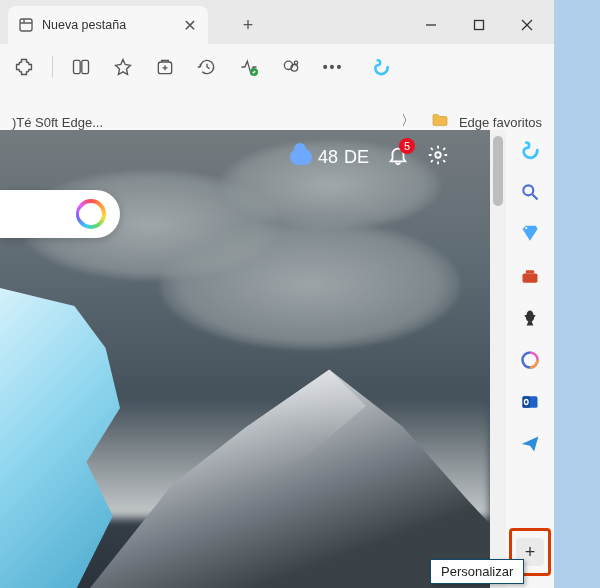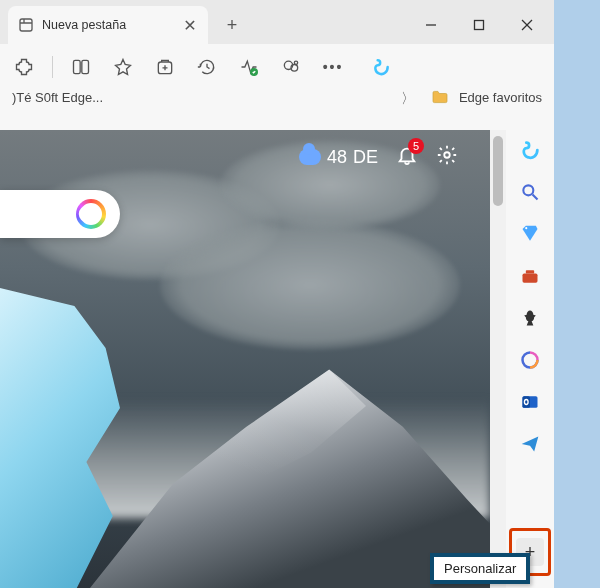--- a/index.html
+++ b/index.html
@@ -1,38 +1,38 @@
 <!DOCTYPE html>
 <html><head>
   <meta charset="utf-8">
   <style>
     * { margin:0; padding:0; box-sizing:border-box; font-family:"Segoe UI",Arial,sans-serif; }
     body { width:600px; height:588px; overflow:hidden; background:#b0cfea; }
     .window { width:554px; height:588px; background:#f7f7f7; border-radius:0 8px 0 0; position:relative; display:flex; flex-direction:column; }
 
     
-    .tabstrip { height:44px; display:flex; align-items:center; padding:6px 4px 0 8px; gap:8px; background:#e9e9e9; }
+    .tabstrip { height:44px; display:flex; align-items:center; padding:6px 4px 0 8px; gap:24px; background:#e9e9e9; }
     .tab { display:flex; align-items:center; gap:8px; background:#f7f7f7; border-radius:8px 8px 0 0; height:38px; padding:0 10px; min-width:200px; }
     .tab-icon { width:16px; height:16px; display:flex; align-items:center; justify-content:center; }
     .tab-title { font-size:12.5px; color:#333; flex:1; }
     .tab-close { width:16px; text-align:center; color:#555; cursor:pointer; }
     .newtab-btn { width:32px; height:32px; display:flex; align-items:center; justify-content:center; font-size:18px; color:#555; cursor:pointer; border-radius:4px; }
     .winctrls { margin-left:auto; display:flex; gap:2px; }
     .winctrl { width:46px; height:32px; display:flex; align-items:center; justify-content:center; color:#333; cursor:pointer; }
 
     
     .toolbar { height:46px; display:flex; align-items:center; padding:0 10px; gap:14px; background:#f7f7f7; }
     .tool-sep { width:1px; height:22px; background:#d0d0d0; }
     .t-icon { width:28px; height:28px; display:flex; align-items:center; justify-content:center; color:#555; cursor:pointer; }
     .t-icon svg { width:20px; height:20px; stroke:#555; fill:none; stroke-width:1.6; }
     .more-dots { letter-spacing:2px; font-size:14px; font-weight:bold; }
     .copilot-top { margin-left:6px; }
 
     
-    .favbar { height:40px; display:flex; align-items:flex-start; padding:0 12px; gap:10px; font-size:13px; color:#444; background:#f7f7f7; }
+    .favbar { height:40px; display:flex; align-items:flex-end; padding:0 12px; gap:10px; font-size:13px; color:#444; background:#f7f7f7; }
     .favbar .flex { flex:1; }
     .chev { color:#555; font-size:14px; padding:0 6px; }
     .folder-icon { color:#e1a924; }
 
     
     .content-row { flex:1; display:flex; overflow:hidden; }
     .page { flex:1; position:relative; overflow:hidden; background:#3a4650; }
     .scrollbar { width:16px; background:#f1f1f1; position:relative; }
     .scrollthumb { position:absolute; left:3px; top:6px; width:10px; height:70px; background:#bdbdbd; border-radius:5px; }
 
@@ -41,41 +41,41 @@
     .cloud { position:absolute; background:radial-gradient(ellipse at center,#b9bfc1 0%,#8e979a 60%,transparent 75%); border-radius:50%; filter:blur(2px); opacity:.7; }
     .cloud.c1 { width:260px; height:110px; top:40px; left:20px; }
     .cloud.c2 { width:300px; height:130px; top:90px; left:160px; }
     .cloud.c3 { width:220px; height:90px; top:10px; left:220px; }
     .mountain { position:absolute; bottom:0; left:90px; width:460px; height:260px; background:linear-gradient(160deg,#e7e7ea 0%,#cfd3d7 30%,#787f86 55%,#3a4248 75%); clip-path:polygon(0% 100%,18% 60%,34% 38%,52% 16%,68% 38%,82% 66%,100% 100%); }
     .mountain:after { content:""; position:absolute; inset:0; background:linear-gradient(200deg,rgba(255,255,255,.85) 0%,rgba(255,255,255,.05) 45%,transparent 60%); clip-path:polygon(18% 60%,34% 38%,52% 16%,60% 30%,48% 48%,32% 62%); }
     .fog { position:absolute; bottom:70px; left:0; right:0; height:120px; background:linear-gradient(to bottom,transparent,#9aa1a4cc,#c7cbcd); filter:blur(4px); }
     .iceberg { position:absolute; bottom:0; left:0; width:120px; height:300px; background:linear-gradient(135deg,#d4f1fb 0%,#8fd6ef 45%,#4aa9cd 100%); clip-path:polygon(0% 0%,62% 6%,88% 20%,100% 40%,72% 58%,94% 76%,64% 100%,0% 100%); }
 
     
-    .ntp-top { position:absolute; top:14px; right:32px; display:flex; align-items:center; gap:18px; color:#fff; }
+    .ntp-top { position:absolute; top:14px; right:41px; display:flex; align-items:center; gap:18px; color:#fff; }
     .weather { display:flex; align-items:center; gap:6px; font-size:18px; }
     .weather-cloud { width:22px; height:16px; background:#6ea8ff; border-radius:12px; position:relative; }
     .weather-cloud:before { content:""; position:absolute; width:12px; height:12px; background:#6ea8ff; border-radius:50%; top:-6px; left:4px; }
     .bell-wrap { position:relative; }
     .bell { width:22px; height:22px; }
     .badge { position:absolute; top:-6px; right:-6px; background:#e81123; color:#fff; font-size:11px; border-radius:10px; padding:0 5px; line-height:16px; }
     .gear { width:22px; height:22px; }
     .search-pill { position:absolute; top:60px; left:0px; width:120px; height:48px; background:#fff; border-radius:0 30px 30px 0; box-shadow:0 2px 8px rgba(0,0,0,.2); display:flex; align-items:center; justify-content:flex-end; padding-right:14px; }
     .copilot-orb { width:30px; height:30px; border-radius:50%; background:conic-gradient(#ff4d4d,#ff9a3c,#ffd93c,#59d96b,#3cc8ff,#7a5cff,#e85cff,#ff4d4d); display:flex; align-items:center; justify-content:center; position:relative; }
     .copilot-orb:after{ content:""; position:absolute; width:22px; height:22px; background:#fff; border-radius:50% 50% 50% 8px; transform:rotate(45deg);}
 
     
     .sidebar { width:48px; background:#f7f7f7; display:flex; flex-direction:column; align-items:center; padding:8px 0; gap:18px; }
     .sb-icon { width:24px; height:24px; display:flex; align-items:center; justify-content:center; cursor:pointer; font-size:18px; }
     .sb-sep { flex:1; }
     .sb-plus-wrap { border:3px solid #d83b01; border-radius:4px; padding:7px 4px; margin-bottom:4px; }
     .sb-plus { width:28px; height:28px; background:#eaeaea; border-radius:4px; display:flex; align-items:center; justify-content:center; font-size:18px; color:#333; }
 
     
-    .tooltip { position:absolute; bottom:4px; left:430px; background:#fff; border:4px solid #0c4a6e; padding:4px 10px; font-size:13px; color:#222; box-shadow:2px 2px 4px rgba(0,0,0,.25); white-space:nowrap; z-index:50; }
+    .tooltip { position:absolute; bottom:4px; left:430px; background:#fff; border:1px solid #0c4a6e; padding:4px 10px; font-size:13px; color:#222; box-shadow:2px 2px 4px rgba(0,0,0,.25); white-space:nowrap; z-index:50; }
 
     
     .white-stroke svg { stroke:#fff; }
   </style>
 </head>
 <body>
 
 <div class="window">
 
   <div class="tabstrip">

